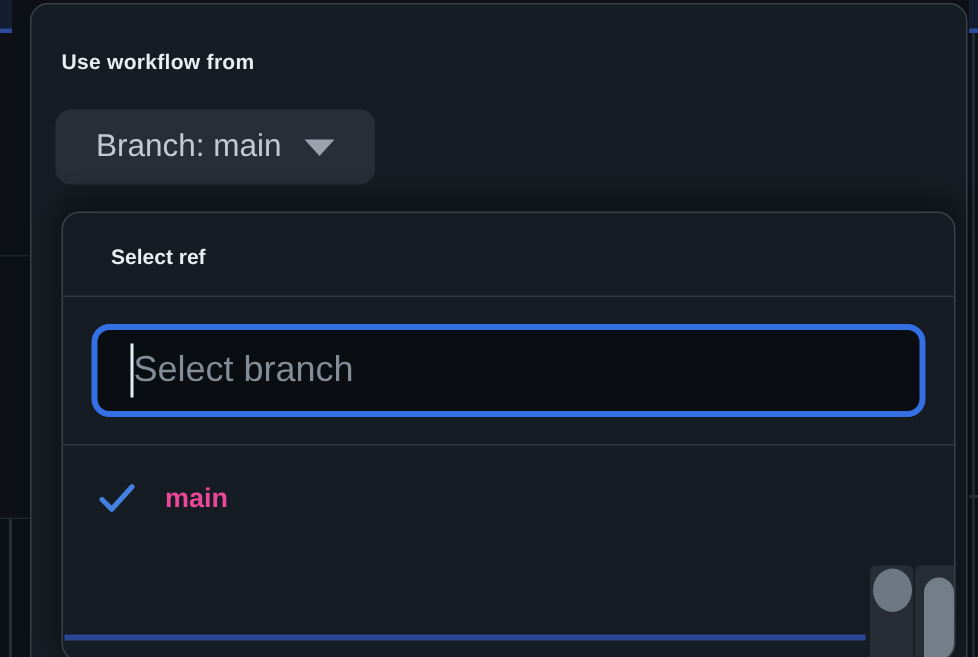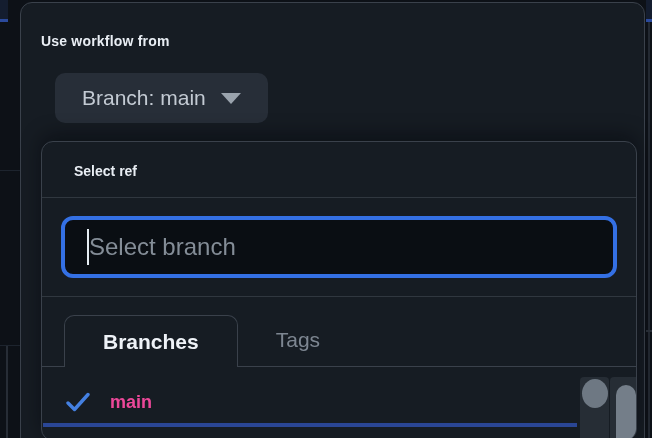--- a/index.html
+++ b/index.html
@@ -26,21 +26,21 @@
   
   .dropdown {
     position:absolute; left:20px; top:2px; width:625px; height:450px;
     background:#161c23; border:1px solid #3a414b; border-radius:12px;
   }
   .dd-title {
     margin:30px 0 0 20px;
     font-size:14px; font-weight:700; color:#e9eef4; letter-spacing:.2px;
   }
   .branch-btn {
-    margin:24px 0 0 34px;
+    margin:24px 0 0 16px;
     display:inline-flex; align-items:center; gap:15px;
     height:50px; padding:0 27px;
     background:#272e38; border:none; border-radius:10px;
     color:#c3cad3; font-size:21px; font-family:inherit; cursor:pointer;
   }
   .caret-down {
     width:0; height:0; display:inline-block;
     border-left:10px solid transparent; border-right:10px solid transparent;
     border-top:11px solid #9aa3ad;
   }
@@ -150,28 +150,20 @@
 
     <div class="modal-header">Select ref</div>
 
     <div class="filter">
       <div class="filter-box">
         <input class="filter-input" type="text" placeholder="Select branch" style="">
         <div class="text-caret"></div>
       </div>
     </div>
 
-    <div class="tabs">
-      <div class="tab active">
-        <span>Branches</span>
-      </div>
-      <div class="tab inactive">
-        <span>Tags</span>
-      </div>
-    </div>
 
     <div class="ref-list">
       <div class="ref-row">
         <svg class="check-icon" viewBox="0 0 24 20" fill="none">
           <path d="M2 11 L8.5 17.5 L22 2.5" stroke="#4480e1" stroke-width="3.4" stroke-linecap="round" stroke-linejoin="round"></path>
         </svg>
         <span class="ref-name">main</span>
       </div>
     </div>
 

